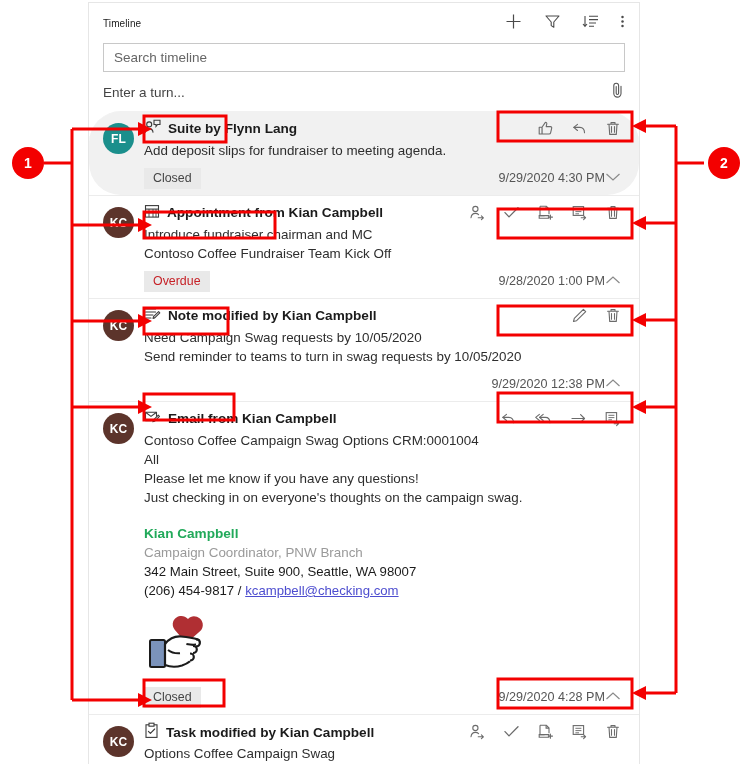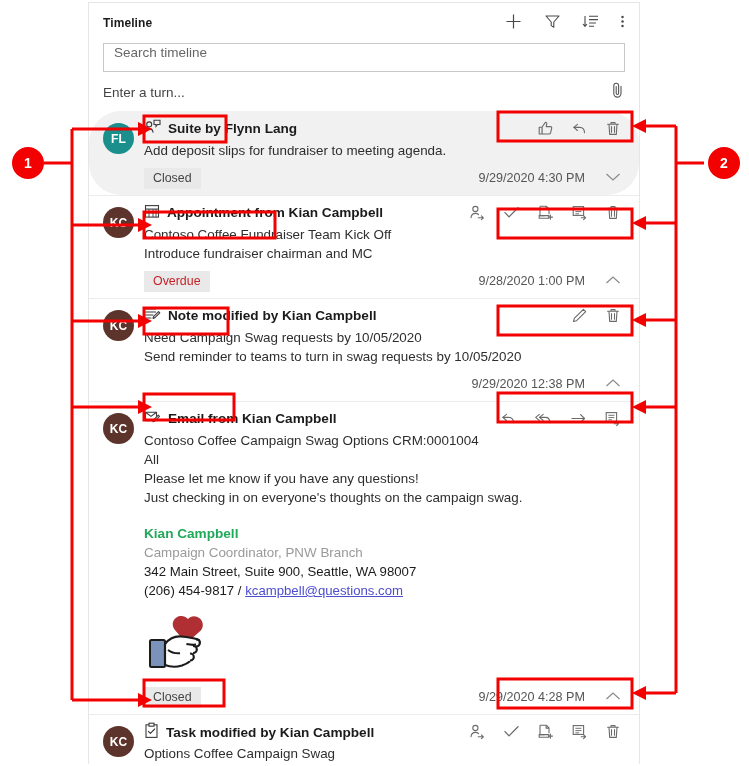--- a/index.html
+++ b/index.html
@@ -28,40 +28,40 @@
     overflow: hidden;
   }
 
   .panel-header {
     height: 40px;
     display: flex;
     align-items: center;
     padding: 0 14px 0 14px;
   }
   .panel-title {
-    font-size: 12px;
-    font-weight: bold;
+    font-size: 10px;
+    font-weight: normal;
     color: #1b1b1b;
     letter-spacing: .1px;
   }
   .header-actions {
     margin-left: auto;
     display: flex;
     align-items: center;
     gap: 21px;
   }
   .hicon { color: #4a4a4a; display: block; }
 
   .search-wrap { padding: 0 14px; }
   .search-box {
     height: 29px;
     border: 1px solid #c8c8c8;
     background: #fff;
     display: flex;
-    align-items: flex-start;
+    align-items: center;
     padding: 0 8px;
   }
   .search-box input {
     border: none; outline: none;
     width: 100%;
     font-family: "Liberation Sans", sans-serif;
     font-size: 13.5px;
     color: #333;
     background: transparent;
   }
@@ -153,21 +153,21 @@
     line-height: 14px;
   }
   .badge.closed { background: #e9e9e9; color: #454545; }
   .badge.overdue { background: #e9e9e9; color: #c62127; }
   .stamp {
     margin-left: auto;
     font-size: 12.6px;
     color: #555;
     display: flex;
     align-items: center;
-    gap: 20px;
+    gap: 0;
     padding-right: 4px;
   }
   .chev { color: #8a8a8a; display:block; }
 
   
   .sig { margin-top: 17px; }
   .sig-name { font-size: 13.6px; font-weight: bold; color: #21a95a; line-height: 19px; }
   .sig-role { font-size: 13.4px; color: #9a9a9a; line-height: 19px; }
   .sig-addr { font-size: 13.2px; color: #1b1b1b; line-height: 19px; }
   .sig-contact { font-size: 13.2px; color: #1b1b1b; line-height: 19px; }
@@ -331,22 +331,22 @@
                   <path d="M10.2 13.7h4.4M12.6 11.8l2 1.9-2 1.9" stroke="#6b6b6b" stroke-width="1.1" fill="none" stroke-linecap="round" stroke-linejoin="round"></path>
                 </svg>
             </span>
             <span class="aicon">
               <svg width="16" height="17" viewBox="0 0 16 17">
                   <path d="M2.6 4.2h10.8M6 4.2V2.6h4v1.6M4 4.2l.7 10.2h6.6L12 4.2M6.5 6.6v5.6M9.5 6.6v5.6" stroke="#6b6b6b" stroke-width="1.1" fill="none" stroke-linecap="round" stroke-linejoin="round"></path>
                 </svg>
             </span>
           </div>
         </div>
+        <div class="entry-line">Introduce fundraiser chairman and MC</div>
         <div class="entry-line">Contoso Coffee Fundraiser Team Kick Off</div>
-        <div class="entry-line">Introduce fundraiser chairman and MC</div>
         <div class="entry-foot">
           <span class="badge overdue">Overdue</span>
           <span class="stamp">
             <span>9/28/2020 1:00 PM</span>
             <span class="chev">
               <svg width="16" height="10" viewBox="0 0 16 10">
                   <path d="M1.5 8l6.5-6 6.5 6" stroke="#8a8a8a" stroke-width="1.2" fill="none"></path>
                 </svg>
             </span>
           </span>
@@ -439,21 +439,21 @@
         </div>
         <div class="entry-line">Contoso Coffee Campaign Swag Options CRM:0001004</div>
         <div class="entry-line">All</div>
         <div class="entry-line">Please let me know if you have any questions!</div>
         <div class="entry-line">Just checking in on everyone's thoughts on the campaign swag.</div>
 
         <div class="sig">
           <div class="sig-name">Kian Campbell</div>
           <div class="sig-role">Campaign Coordinator, PNW Branch</div>
           <div class="sig-addr">342 Main Street, Suite 900, Seattle, WA 98007</div>
-          <div class="sig-contact"><span>(206) 454-9817 / </span><a href="#">kcampbell@questions.com</a></div>
+          <div class="sig-contact"><span>(206) 454-9817 / </span><a href="#">kcampbell@checking.com</a></div>
           <div class="sig-logo">
             <svg width="76" height="62" viewBox="0 0 76 62">
               <path d="M44 6c-4.5-5-12.5-3.5-14.8 2.6-1 2.7-.4 5.8 1.5 8.2l11.6 13.4 13.4-11.6c2.4-2 3.5-5 3-8.1C57.7 4.2 48.9.5 44 6z" fill="#b02f33"></path>
               <rect x="6" y="27" width="15" height="27" rx="1.5" fill="#7b93bb" stroke="#1b1b1b" stroke-width="2"></rect>
               <path d="M21 31c4-5 10-8 16-7.5 5 .4 12 1.3 17 3 2 .7 2.3 3.3.4 4.3-3 1.6-8 1-12 .2" fill="#fff" stroke="#1b1b1b" stroke-width="2.2" stroke-linejoin="round"></path>
               <path d="M21 52c5 2 12 2 17 .5 3-1 6-2.4 8-4.2" fill="#fff" stroke="#1b1b1b" stroke-width="2.2"></path>
               <path d="M21 31v21" stroke="#1b1b1b" stroke-width="2.2"></path>
               <path d="M46 47.5c2.2 0 3.8-1.6 3.8-3.5S48.2 40.5 46 40.5" fill="#fff" stroke="#1b1b1b" stroke-width="2.2"></path>
               <path d="M49 40c2.2 0 3.8-1.6 3.8-3.5S51.2 33 49 33" fill="#fff" stroke="#1b1b1b" stroke-width="2.2"></path>
               <path d="M52 33.4c2.2 0 3.8-1.6 3.8-3.5s-1.6-3.5-3.8-3.5" fill="#fff" stroke="#1b1b1b" stroke-width="2.2"></path>

